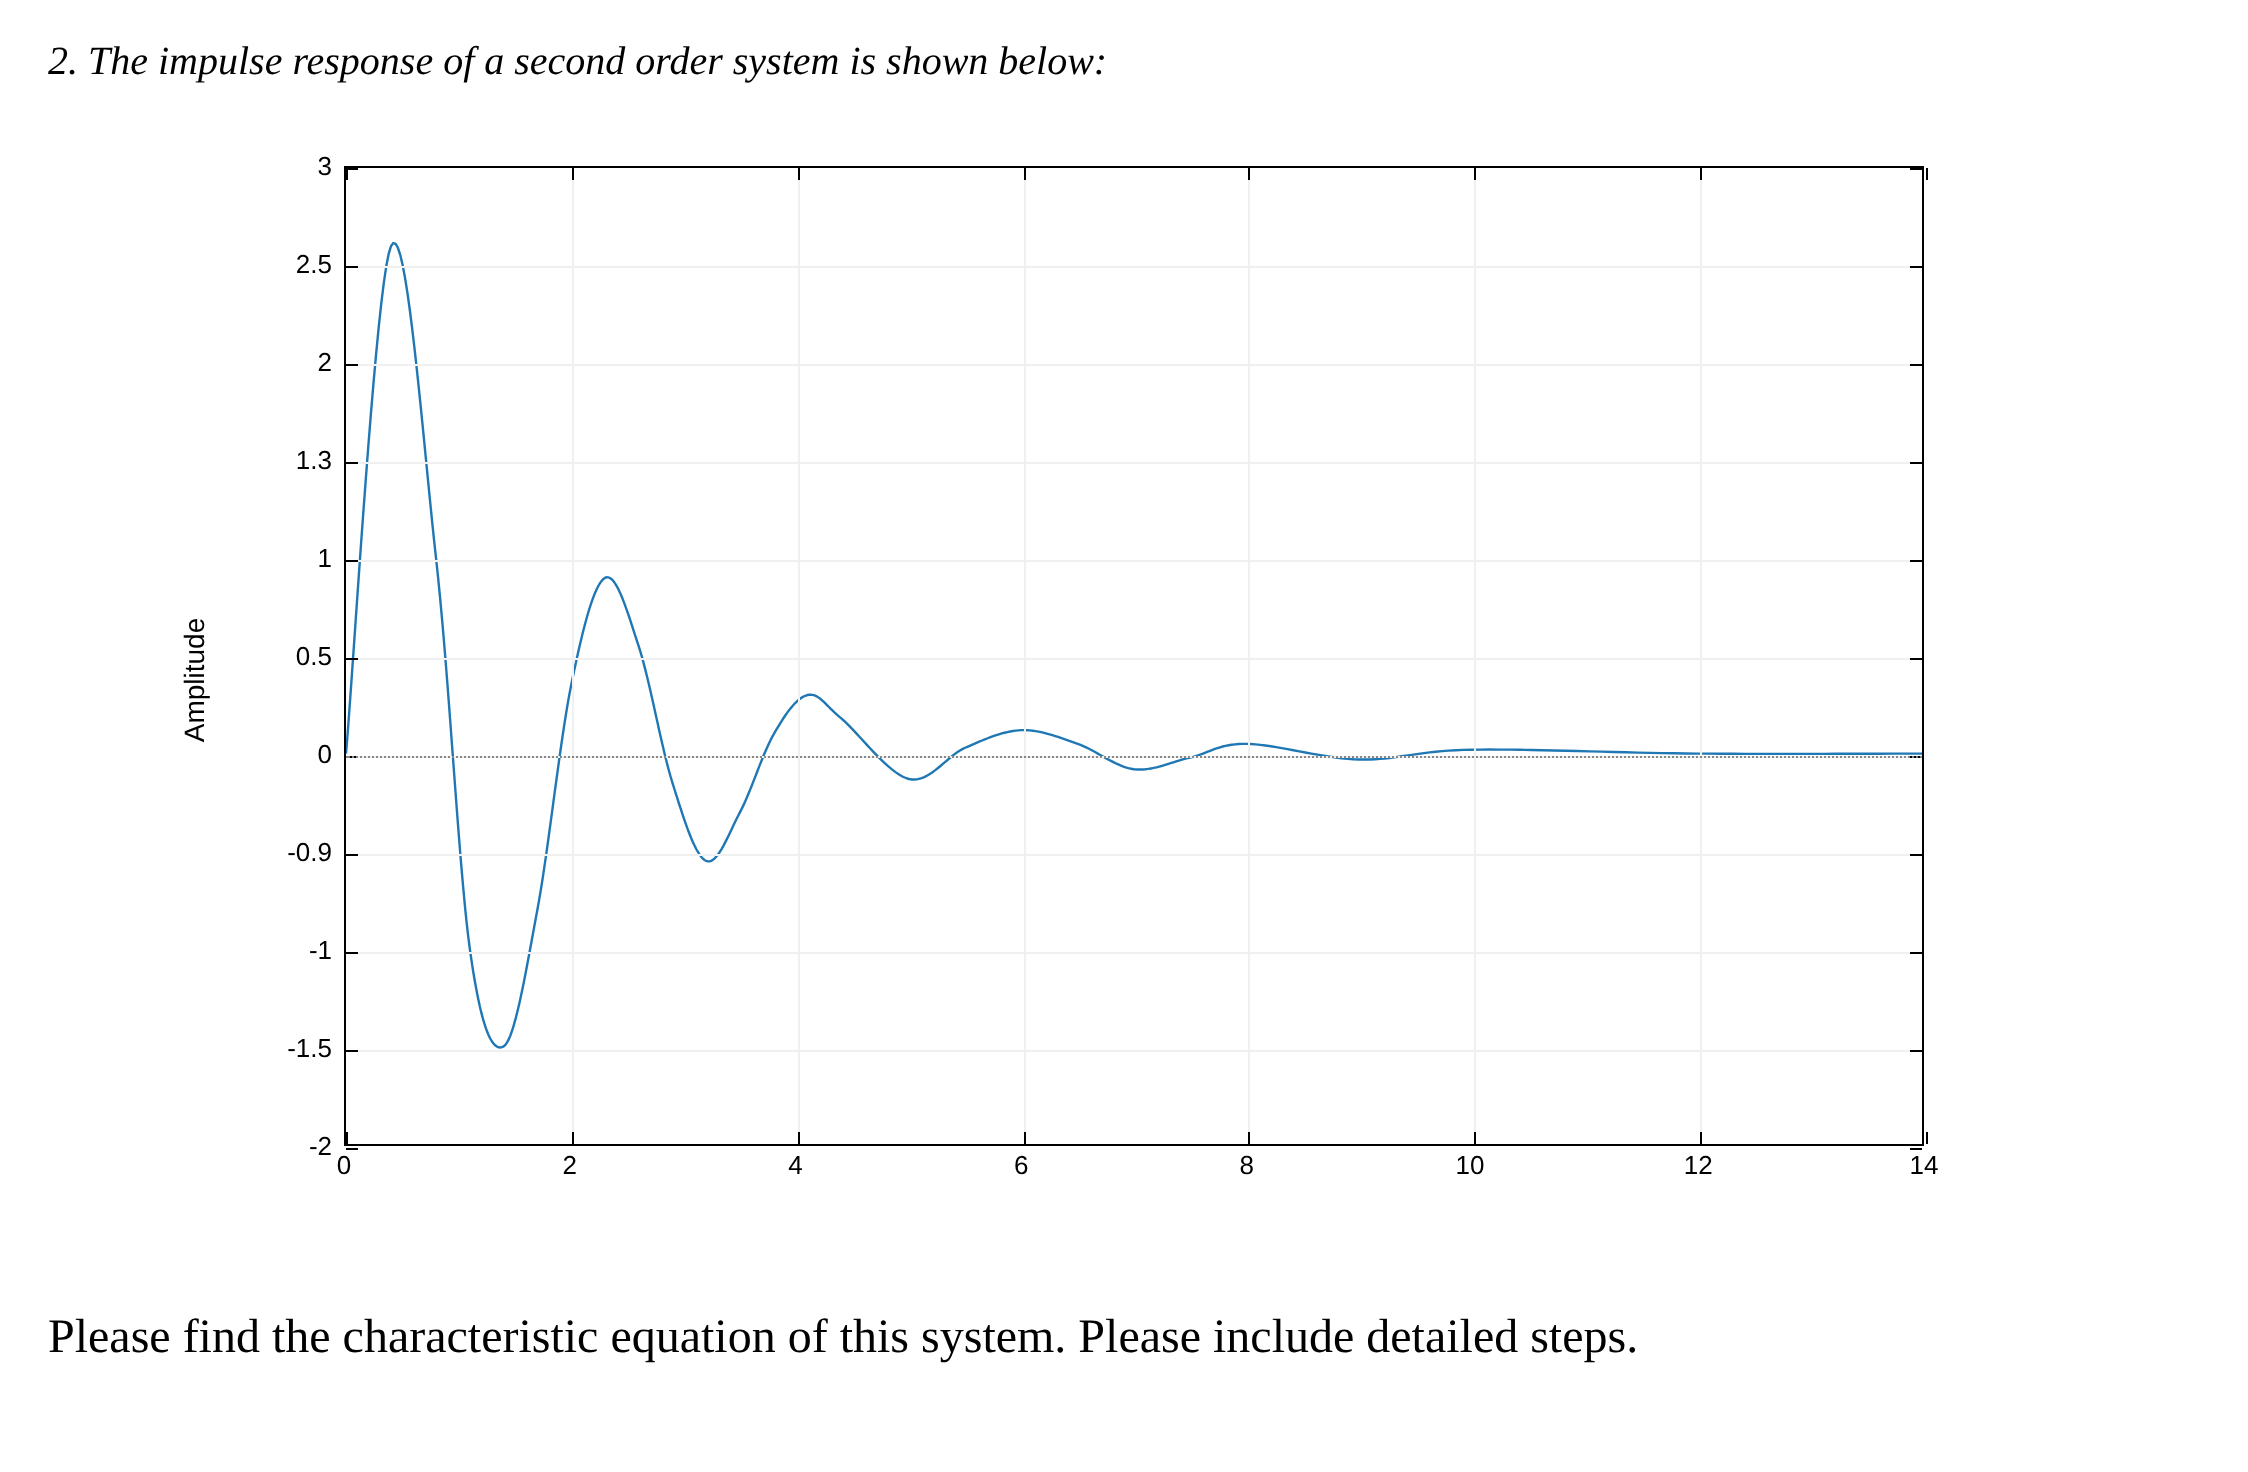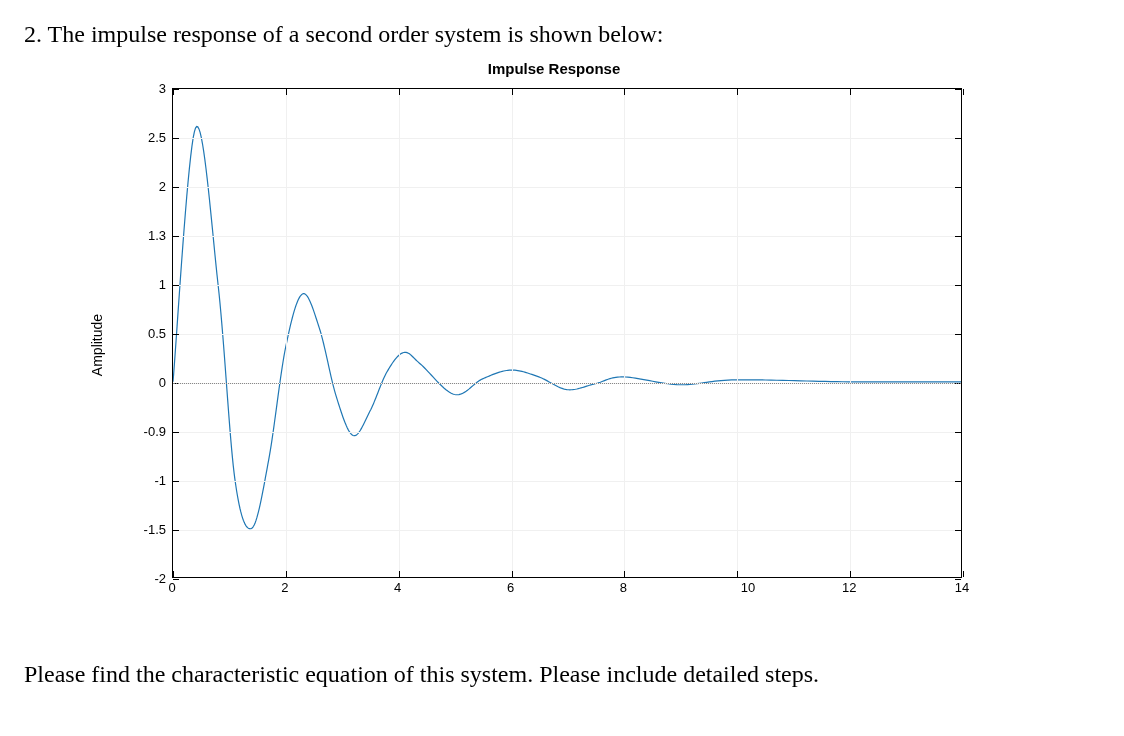--- a/index.html
+++ b/index.html
@@ -6,23 +6,24 @@
   body {
     width: 1124px;
     height: 736px;
     background: #ffffff;
     font-family: "Times New Roman", Times, serif;
     color: #000;
     padding: 18px 24px;
     position: relative;
   }
   .question-text {
-    font-size: 24px;
+    font-size: 20px;
     line-height: 1.35;
     margin-bottom: 8px;
+    font-style: italic;
   }
   .chart-wrap {
     position: relative;
     width: 880px;
     height: 570px;
     margin-left: 90px;
     margin-top: 10px;
   }
   .chart-title {
     position: absolute;
@@ -101,21 +102,20 @@
     line-height: 1.35;
     margin-top: 28px;
   }
 </style>
 </head>
 <body>
 
 <div class="question-text">2. The impulse response of a second order system is shown below:</div>
 
 <div class="chart-wrap">
-  <div class="chart-title">Impulse Response</div>
   <div class="ylabel">Amplitude</div>
 
   <div class="plot-box" id="plot-box">
     <svg class="curve" id="curve-svg" preserveAspectRatio="none" viewBox="0 0 790 490">
       <path id="curve-path" d="M0.00 294.00 L0.62 286.52 L1.34 276.99 L2.16 265.65 L3.07 252.76 L4.06 238.57 L5.11 223.32 L6.23 207.27 L7.40 190.67 L8.62 173.76 L9.88 156.80 L11.16 140.03 L12.46 123.72 L13.77 108.09 L15.09 93.41 L16.40 79.93 L17.70 67.89 L18.97 57.55 L20.21 49.16 L21.42 42.96 L22.57 39.20 L22.57 39.20 L23.71 37.71 L24.85 38.03 L26.01 40.04 L27.18 43.59 L28.35 48.54 L29.52 54.75 L30.70 62.09 L31.87 70.40 L33.04 79.56 L34.21 89.42 L35.37 99.85 L36.52 110.70 L37.66 121.83 L38.79 133.11 L39.90 144.40 L40.99 155.55 L42.06 166.42 L43.11 176.88 L44.14 186.79 L45.14 196.00 L45.14 196.00 L46.12 205.09 L47.06 214.67 L47.99 224.68 L48.89 235.04 L49.77 245.69 L50.64 256.55 L51.49 267.55 L52.32 278.63 L53.14 289.72 L53.96 300.74 L54.77 311.62 L55.57 322.30 L56.37 332.71 L57.17 342.77 L57.97 352.42 L58.78 361.58 L59.59 370.19 L60.40 378.18 L61.23 385.47 L62.07 392.00 L62.07 392.00 L62.92 397.91 L63.76 403.38 L64.61 408.44 L65.46 413.09 L66.30 417.34 L67.15 421.21 L68.00 424.70 L68.84 427.83 L69.69 430.60 L70.54 433.04 L71.38 435.14 L72.23 436.92 L73.08 438.40 L73.92 439.57 L74.77 440.46 L75.61 441.08 L76.46 441.43 L77.31 441.52 L78.15 441.38 L79.00 441.00 L79.00 441.00 L79.85 440.28 L80.69 439.10 L81.54 437.50 L82.39 435.51 L83.23 433.15 L84.08 430.45 L84.92 427.44 L85.77 424.14 L86.62 420.59 L87.46 416.81 L88.31 412.82 L89.16 408.66 L90.00 404.35 L90.85 399.93 L91.70 395.41 L92.54 390.82 L93.39 386.20 L94.24 381.58 L95.08 376.96 L95.93 372.40 L95.93 372.40 L96.77 367.69 L97.62 362.65 L98.47 357.32 L99.31 351.74 L100.16 345.95 L101.01 339.98 L101.85 333.87 L102.70 327.67 L103.55 321.41 L104.39 315.13 L105.24 308.87 L106.09 302.66 L106.93 296.55 L107.78 290.58 L108.63 284.77 L109.47 279.18 L110.32 273.84 L111.16 268.79 L112.01 264.06 L112.86 259.70 L112.86 259.70 L113.70 255.57 L114.55 251.53 L115.40 247.59 L116.24 243.75 L117.09 240.02 L117.94 236.43 L118.78 232.98 L119.63 229.67 L120.47 226.53 L121.32 223.56 L122.17 220.78 L123.01 218.19 L123.86 215.80 L124.71 213.64 L125.55 211.70 L126.40 209.99 L127.25 208.54 L128.09 207.35 L128.94 206.44 L129.79 205.80 L129.79 205.80 L130.63 205.48 L131.48 205.50 L132.32 205.84 L133.17 206.47 L134.02 207.37 L134.86 208.53 L135.71 209.92 L136.56 211.52 L137.40 213.32 L138.25 215.29 L139.10 217.42 L139.94 219.68 L140.79 222.05 L141.64 224.51 L142.48 227.05 L143.33 229.63 L144.17 232.25 L145.02 234.88 L145.87 237.51 L146.71 240.10 L146.71 240.10 L147.56 242.79 L148.41 245.70 L149.25 248.81 L150.10 252.10 L150.95 255.53 L151.79 259.09 L152.64 262.74 L153.49 266.48 L154.33 270.27 L155.18 274.09 L156.03 277.92 L156.87 281.73 L157.72 285.50 L158.56 289.20 L159.41 292.81 L160.26 296.31 L161.10 299.68 L161.95 302.88 L162.80 305.89 L163.64 308.70 L163.64 308.70 L164.49 311.40 L165.34 314.10 L166.18 316.78 L167.03 319.44 L167.88 322.06 L168.72 324.63 L169.57 327.13 L170.41 329.55 L171.26 331.89 L172.11 334.12 L172.95 336.23 L173.80 338.22 L174.65 340.06 L175.49 341.75 L176.34 343.27 L177.19 344.61 L178.03 345.75 L178.88 346.69 L179.72 347.41 L180.57 347.90 L180.57 347.90 L181.42 348.13 L182.26 348.10 L183.11 347.82 L183.96 347.31 L184.80 346.60 L185.65 345.70 L186.50 344.62 L187.34 343.39 L188.19 342.03 L189.04 340.55 L189.88 338.97 L190.73 337.32 L191.57 335.60 L192.42 333.84 L193.27 332.05 L194.11 330.26 L194.96 328.48 L195.81 326.73 L196.65 325.03 L197.50 323.40 L197.50 323.40 L198.35 321.75 L199.19 319.99 L200.04 318.13 L200.89 316.19 L201.73 314.17 L202.58 312.10 L203.43 309.99 L204.27 307.84 L205.12 305.67 L205.96 303.49 L206.81 301.32 L207.66 299.17 L208.50 297.06 L209.35 294.98 L210.20 292.97 L211.04 291.02 L211.89 289.16 L212.74 287.39 L213.58 285.74 L214.43 284.20 L214.43 284.20 L215.28 282.74 L216.12 281.31 L216.97 279.90 L217.81 278.52 L218.66 277.19 L219.51 275.89 L220.35 274.64 L221.20 273.44 L222.05 272.30 L222.89 271.22 L223.74 270.19 L224.59 269.24 L225.43 268.36 L226.28 267.56 L227.12 266.84 L227.97 266.20 L228.82 265.65 L229.66 265.20 L230.51 264.85 L231.36 264.60 L231.36 264.60 L232.18 264.46 L232.97 264.42 L233.73 264.49 L234.47 264.65 L235.19 264.90 L235.90 265.24 L236.61 265.66 L237.32 266.15 L238.03 266.72 L238.76 267.36 L239.52 268.05 L240.30 268.81 L241.11 269.62 L241.96 270.48 L242.86 271.38 L243.82 272.31 L244.83 273.29 L245.91 274.29 L247.06 275.31 L248.29 276.36 L248.29 276.36 L249.60 277.51 L251.01 278.85 L252.50 280.35 L254.06 281.98 L255.69 283.73 L257.38 285.56 L259.11 287.45 L260.88 289.38 L262.68 291.33 L264.51 293.26 L266.35 295.17 L268.19 297.01 L270.04 298.77 L271.87 300.42 L273.68 301.95 L275.46 303.31 L277.21 304.50 L278.91 305.48 L280.56 306.24 L282.14 306.74 L282.14 306.74 L283.68 306.99 L285.19 307.01 L286.68 306.82 L288.15 306.44 L289.59 305.90 L291.02 305.21 L292.44 304.38 L293.83 303.46 L295.22 302.44 L296.60 301.35 L297.97 300.21 L299.34 299.05 L300.71 297.87 L302.07 296.71 L303.44 295.58 L304.80 294.49 L306.18 293.48 L307.56 292.56 L308.95 291.74 L310.36 291.06 L310.36 291.06 L311.77 290.45 L313.18 289.83 L314.59 289.22 L316.00 288.61 L317.41 288.01 L318.82 287.42 L320.23 286.84 L321.64 286.29 L323.05 285.75 L324.46 285.24 L325.88 284.76 L327.29 284.31 L328.70 283.89 L330.11 283.52 L331.52 283.18 L332.93 282.89 L334.34 282.65 L335.75 282.46 L337.16 282.32 L338.57 282.24 L338.57 282.24 L339.98 282.22 L341.39 282.26 L342.80 282.36 L344.21 282.51 L345.63 282.71 L347.04 282.96 L348.45 283.25 L349.86 283.57 L351.27 283.93 L352.68 284.32 L354.09 284.74 L355.50 285.18 L356.91 285.64 L358.32 286.12 L359.73 286.60 L361.14 287.10 L362.55 287.60 L363.96 288.11 L365.38 288.61 L366.79 289.10 L366.79 289.10 L368.20 289.63 L369.61 290.22 L371.02 290.87 L372.43 291.57 L373.84 292.31 L375.25 293.08 L376.66 293.87 L378.07 294.67 L379.48 295.47 L380.89 296.27 L382.30 297.05 L383.71 297.80 L385.13 298.52 L386.54 299.20 L387.95 299.83 L389.36 300.39 L390.77 300.88 L392.18 301.29 L393.59 301.62 L395.00 301.84 L395.00 301.84 L396.41 301.97 L397.82 302.01 L399.23 301.98 L400.64 301.87 L402.05 301.70 L403.46 301.48 L404.87 301.20 L406.29 300.88 L407.70 300.52 L409.11 300.13 L410.52 299.71 L411.93 299.28 L413.34 298.83 L414.75 298.38 L416.16 297.94 L417.57 297.50 L418.98 297.07 L420.39 296.67 L421.80 296.30 L423.21 295.96 L423.21 295.96 L424.59 295.62 L425.91 295.25 L427.18 294.84 L428.41 294.42 L429.61 293.97 L430.79 293.51 L431.97 293.05 L433.15 292.58 L434.34 292.12 L435.56 291.67 L436.81 291.24 L438.11 290.83 L439.47 290.45 L440.89 290.11 L442.39 289.80 L443.98 289.55 L445.67 289.34 L447.46 289.20 L449.38 289.11 L451.43 289.10 L451.43 289.10 L453.61 289.18 L455.93 289.35 L458.36 289.60 L460.91 289.93 L463.55 290.32 L466.28 290.77 L469.09 291.26 L471.97 291.79 L474.90 292.34 L477.88 292.90 L480.89 293.46 L483.93 294.02 L486.98 294.55 L490.04 295.06 L493.09 295.53 L496.12 295.95 L499.12 296.31 L502.09 296.61 L505.00 296.82 L507.86 296.94 L507.86 296.94 L510.61 296.97 L513.25 296.94 L515.78 296.83 L518.24 296.67 L520.64 296.45 L523.01 296.19 L525.36 295.89 L527.72 295.57 L530.11 295.22 L532.54 294.86 L535.05 294.49 L537.65 294.12 L540.36 293.75 L543.21 293.41 L546.21 293.08 L549.39 292.78 L552.76 292.53 L556.36 292.31 L560.19 292.15 L564.29 292.04 L564.29 292.04 L568.66 291.99 L573.29 291.97 L578.16 291.98 L583.25 292.02 L588.53 292.09 L594.00 292.19 L599.61 292.30 L605.37 292.42 L611.23 292.56 L617.19 292.71 L623.21 292.87 L629.29 293.03 L635.40 293.19 L641.51 293.34 L647.61 293.49 L653.67 293.62 L659.67 293.75 L665.60 293.85 L671.43 293.94 L677.14 294.00 L677.14 294.00 L682.92 294.04 L688.94 294.08 L695.15 294.11 L701.52 294.13 L708.00 294.14 L714.55 294.14 L721.14 294.14 L727.70 294.14 L734.21 294.13 L740.63 294.12 L746.90 294.11 L752.98 294.09 L758.84 294.08 L764.44 294.06 L769.72 294.05 L774.65 294.03 L779.19 294.02 L783.29 294.01 L786.90 294.00 L790.00 294.00 "></path>
     </svg>
   <div class="tick-mark-x" style="left: 0px;"></div>
       <div class="tick-mark-x-bot" style="left: 0px;"></div>
       <div class="grid-v" style="left: 112.857px;"></div>
       <div class="tick-mark-x" style="left: 112.857px;"></div>
@@ -168,21 +168,21 @@
       <div class="tick-mark-y-r" style="top: 49px;"></div>
       <div class="tick-mark-y" style="top: 0px;"></div>
       <div class="tick-mark-y-r" style="top: 0px;"></div>
       <div class="zero-line" style="top: 294px;"></div>
     </div>
 <div class="tick-x" style="left: 58px;">0</div>
     <div class="tick-x" style="left: 170.857px;">2</div>
     <div class="tick-x" style="left: 283.714px;">4</div>
     <div class="tick-x" style="left: 396.571px;">6</div>
     <div class="tick-x" style="left: 509.429px;">8</div>
-    <div class="tick-x" style="left: 634px;">10</div>
+    <div class="tick-x" style="left: 621px;">10</div>
     <div class="tick-x" style="left: 735.143px;">12</div>
     <div class="tick-x" style="left: 848px;">14</div>
     <div class="tick-y" style="top: 518px;">-2</div>
     <div class="tick-y" style="top: 469px;">-1.5</div>
     <div class="tick-y" style="top: 420px;">-1</div>
     <div class="tick-y" style="top: 371px;">-0.9</div>
     <div class="tick-y" style="top: 322px;">0</div>
     <div class="tick-y" style="top: 273px;">0.5</div>
     <div class="tick-y" style="top: 224px;">1</div>
     <div class="tick-y" style="top: 175px;">1.3</div>

